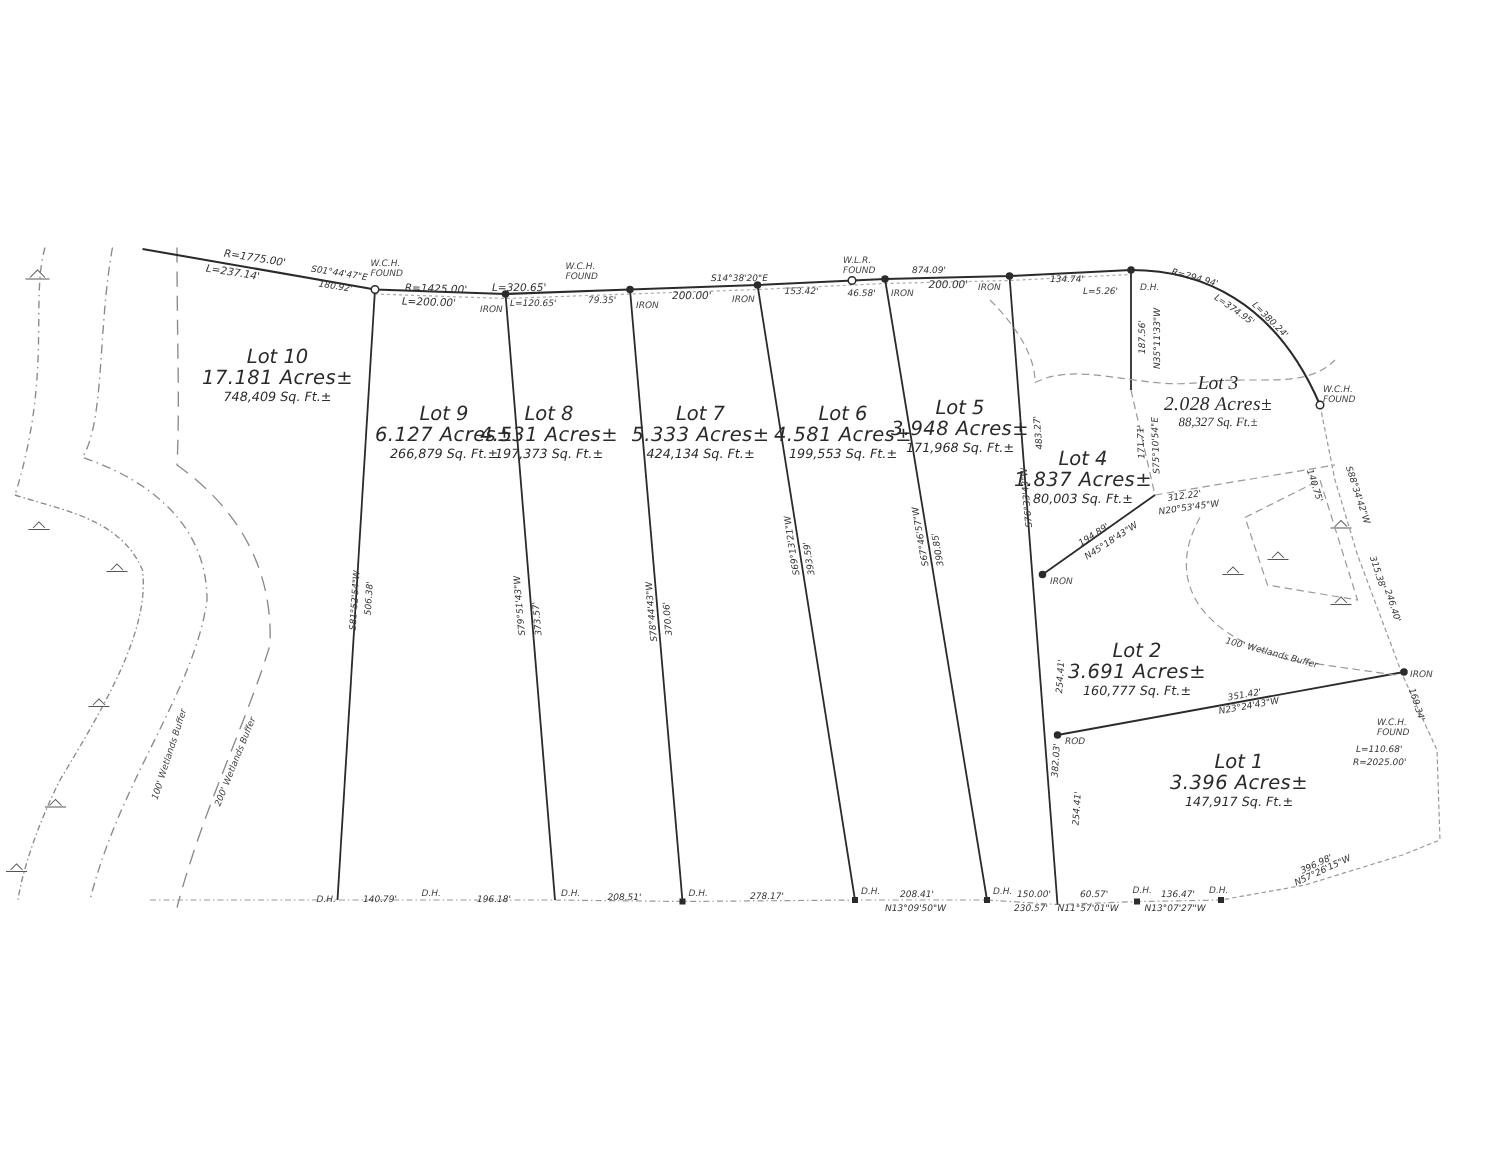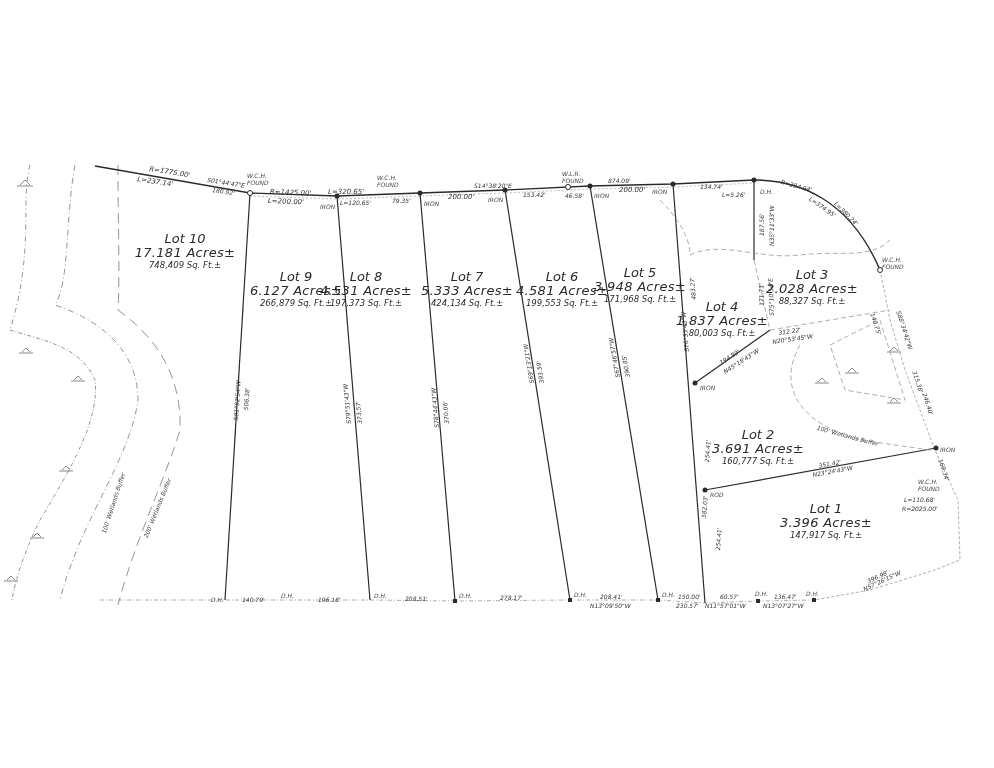--- a/index.html
+++ b/index.html
@@ -131,21 +131,21 @@
     <div class="lot-label" style="left: 640px; top: 266px;">
       <div class="lot-name">Lot 5</div>
       <div class="lot-acres">3.948 Acres±</div>
       <div class="lot-sqft">171,968 Sq. Ft.±</div>
     </div>
     <div class="lot-label" style="left: 722px; top: 300px;">
       <div class="lot-name">Lot 4</div>
       <div class="lot-acres">1.837 Acres±</div>
       <div class="lot-sqft">80,003 Sq. Ft.±</div>
     </div>
-    <div class="lot-label" style="left: 812px; top: 268px;">
+    <div class="lot-label" style="left: 812px; top: 248px; font-family: Liberation Serif, serif;">
       <div class="lot-name">Lot 3</div>
       <div class="lot-acres">2.028 Acres±</div>
       <div class="lot-sqft">88,327 Sq. Ft.±</div>
     </div>
     <div class="lot-label" style="left: 758px; top: 428px; font-style: italic;">
       <div class="lot-name">Lot 2</div>
       <div class="lot-acres">3.691 Acres±</div>
       <div class="lot-sqft">160,777 Sq. Ft.±</div>
     </div>
     <div class="lot-label" style="left: 826px; top: 502px;">

